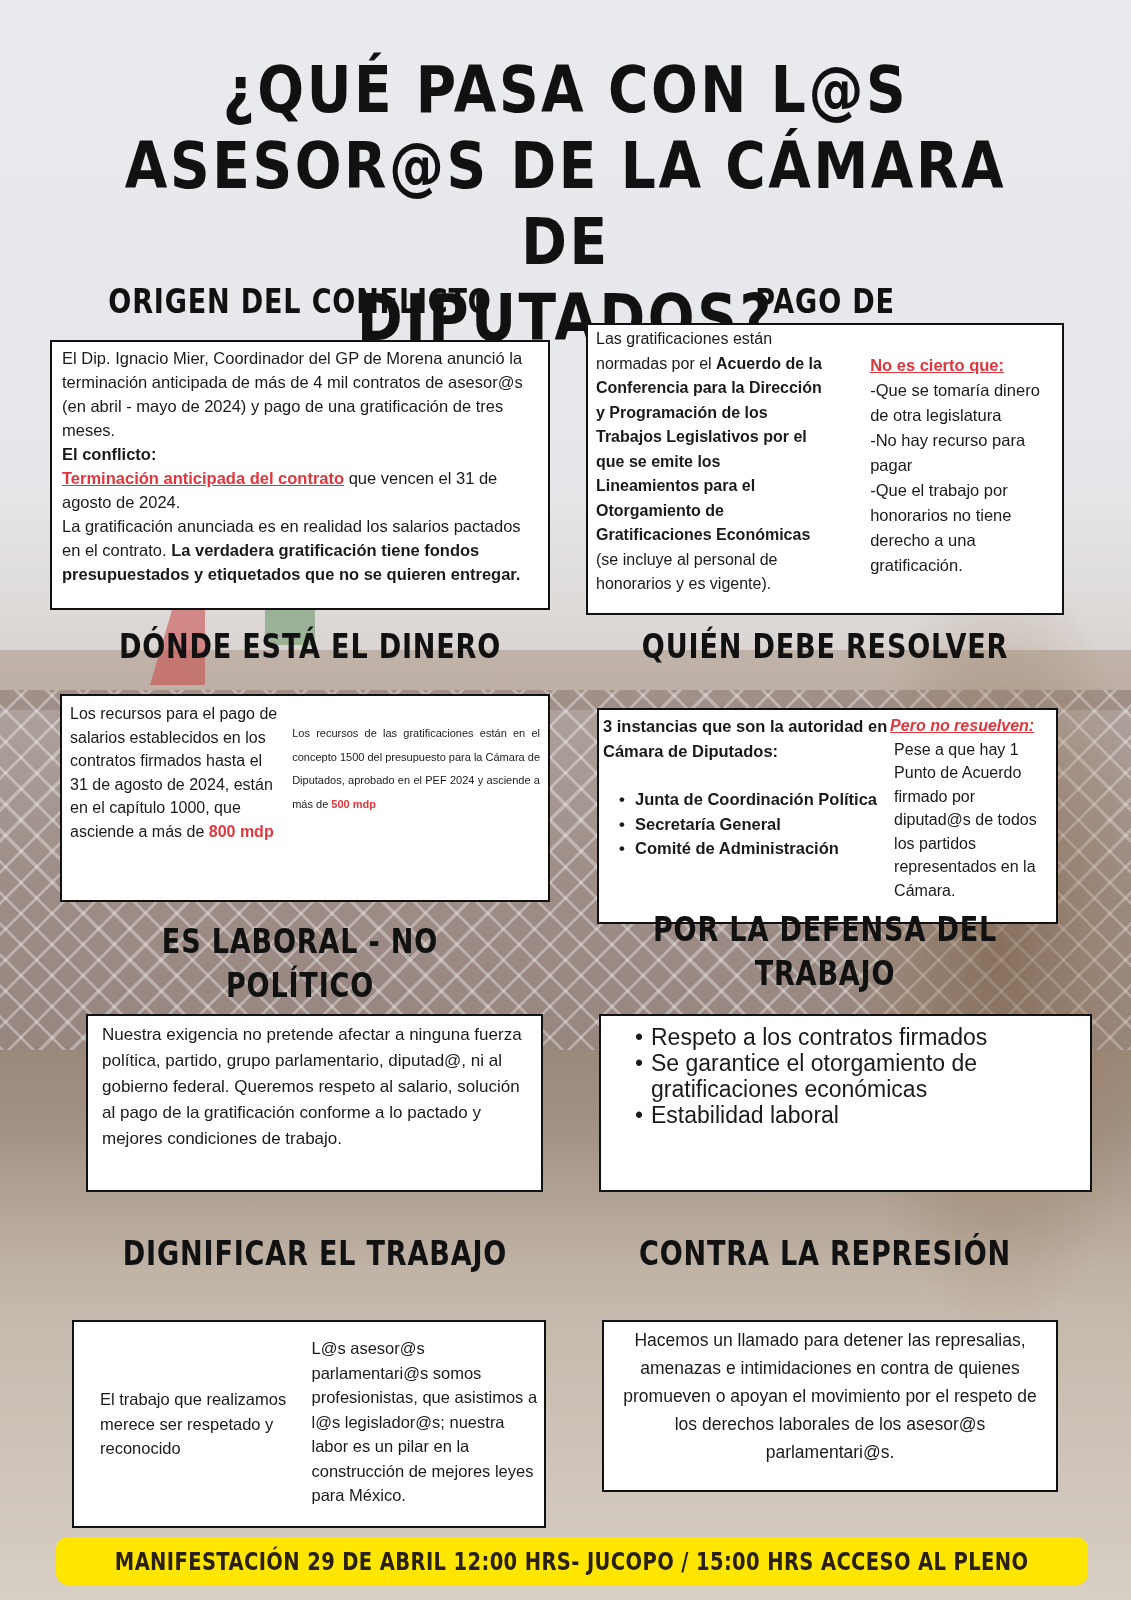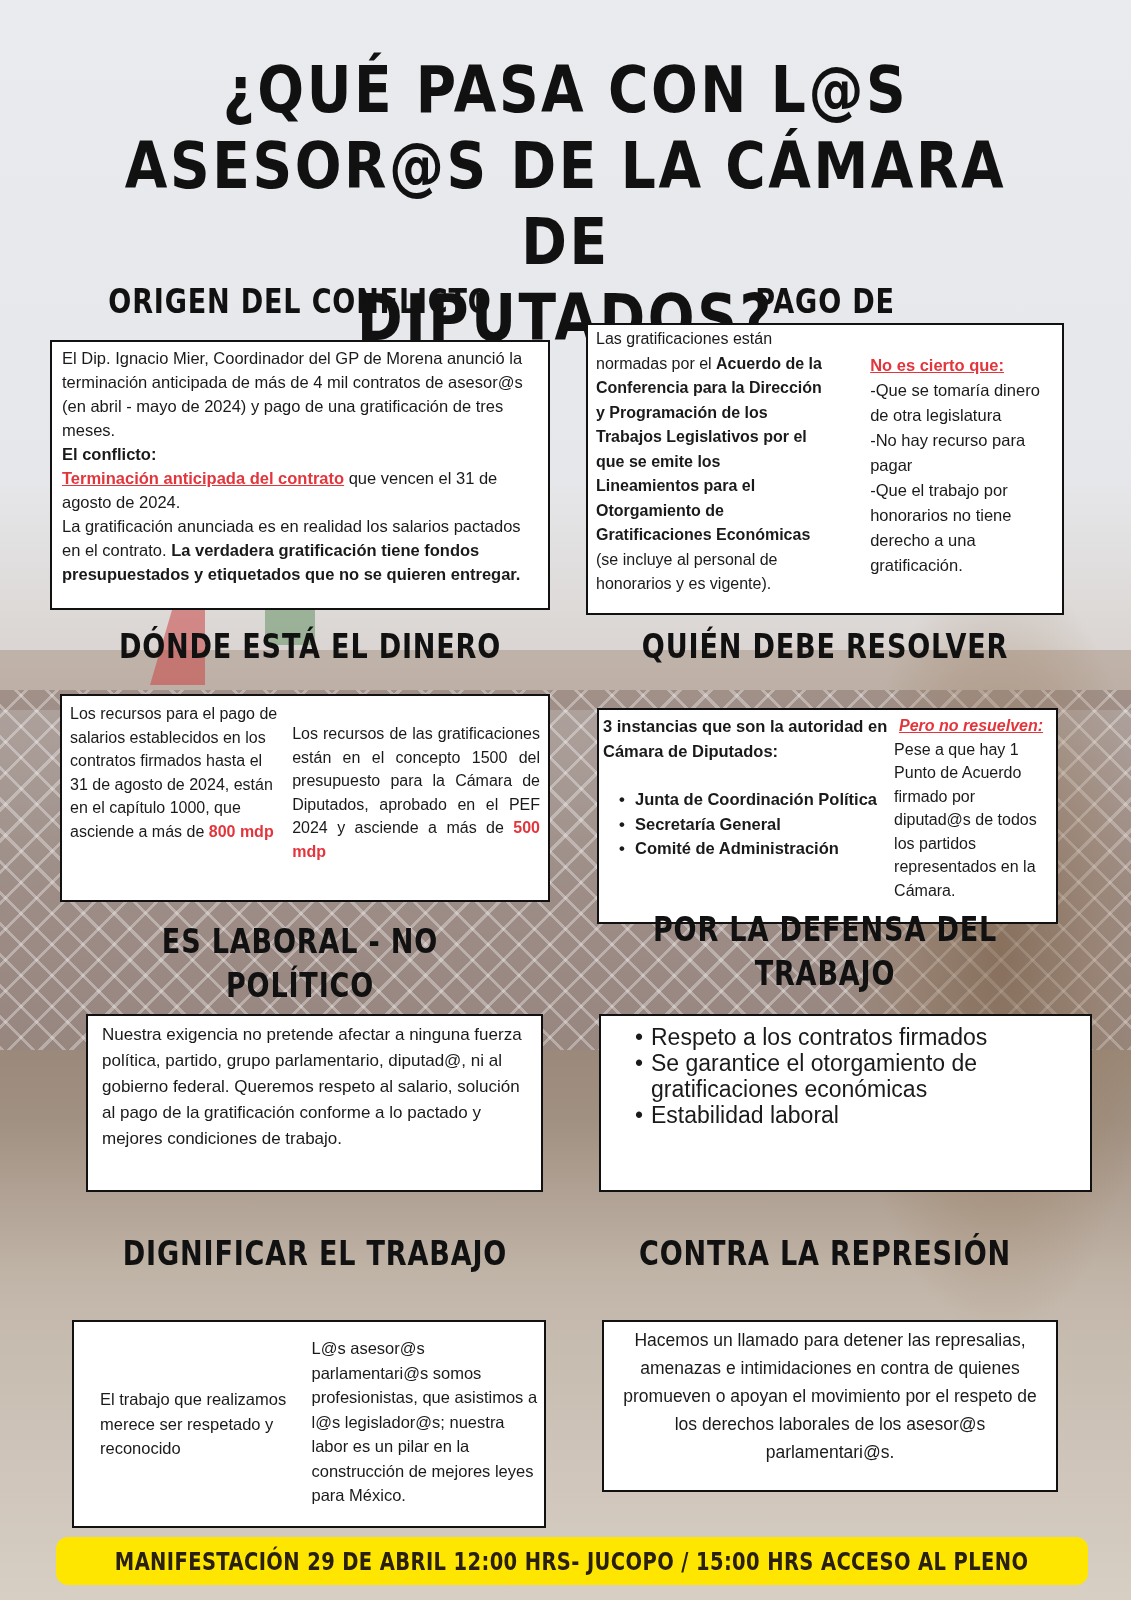--- a/index.html
+++ b/index.html
@@ -125,37 +125,37 @@
     <div>-No hay recurso para pagar</div>
     <div>-Que el trabajo por honorarios no tiene derecho a una gratificación.</div>
   </div>
 </div>
 
 <h2 class="heading sec-title" style="left:70px; top:625px; width:480px;">DÓNDE ESTÁ EL DINERO</h2>
 <div class="box" style="left:60px; top:694px; width:490px; height:208px; padding:6px 8px; display:flex;">
   <div style="width:210px; font-size:16px; line-height:23.5px;">
     <span>Los recursos para el pago de salarios establecidos en los contratos firmados hasta el 31 de agosto de 2024, están en el capítulo 1000, que asciende a más de </span><span class="red b">800 mdp</span>
   </div>
-  <div style="width:250px; margin-left:14px; padding-top:20px; text-align:justify; font-size:16px; line-height:23.5px;">
+  <div style="width:250px; margin-left:14px; padding-top:20px; text-align:justify; font-size:11px; line-height:23.5px;">
     <span>Los recursos de las gratificaciones están en el concepto 1500 del presupuesto para la Cámara de Diputados, aprobado en el PEF 2024 y asciende a más de </span><span class="red b">500 mdp</span>
   </div>
 </div>
 
 <h2 class="heading sec-title" style="left:585px; top:625px; width:480px;">QUIÉN DEBE RESOLVER</h2>
 <div class="box" style="left:597px; top:708px; width:461px; height:216px; padding:4px 4px; display:flex;">
   <div style="width:295px; font-size:16.5px; line-height:24.5px;">
     <p class="b">3 instancias que son la autoridad en Cámara de Diputados:</p>
     <ul class="bullets b" style="margin-top:24px; margin-left:14px;">
       <li>Junta de Coordinación Política</li>
       <li>Secretaría General</li>
       <li>Comité de Administración</li>
     </ul>
   </div>
   <div style="width:160px; font-size:16px; line-height:23.5px;">
-    <div class="red-ui" style="margin-left:-4px;text-align:center;">Pero no resuelven:</div>
+    <div class="red-ui" style="margin-left:-4px;">Pero no resuelven:</div>
     <div>Pese a que hay  1 Punto de Acuerdo firmado por diputad@s de todos los partidos representados en la Cámara.</div>
   </div>
 </div>
 
 <h2 class="heading sec-title" style="left:120px; top:920px; width:360px;">ES LABORAL - NO POLÍTICO</h2>
 <div class="box" style="left:86px; top:1014px; width:457px; height:178px; padding:6px 14px; font-size:17px; line-height:26px;">
   <p>Nuestra exigencia no pretende afectar a ninguna fuerza política, partido, grupo parlamentario, diputad@, ni al gobierno federal. Queremos respeto al salario, solución al pago de la gratificación conforme a lo pactado y mejores condiciones de trabajo.</p>
 </div>
 
 <h2 class="heading sec-title" style="left:600px; top:908px; width:450px;">POR LA DEFENSA  DEL TRABAJO</h2>

